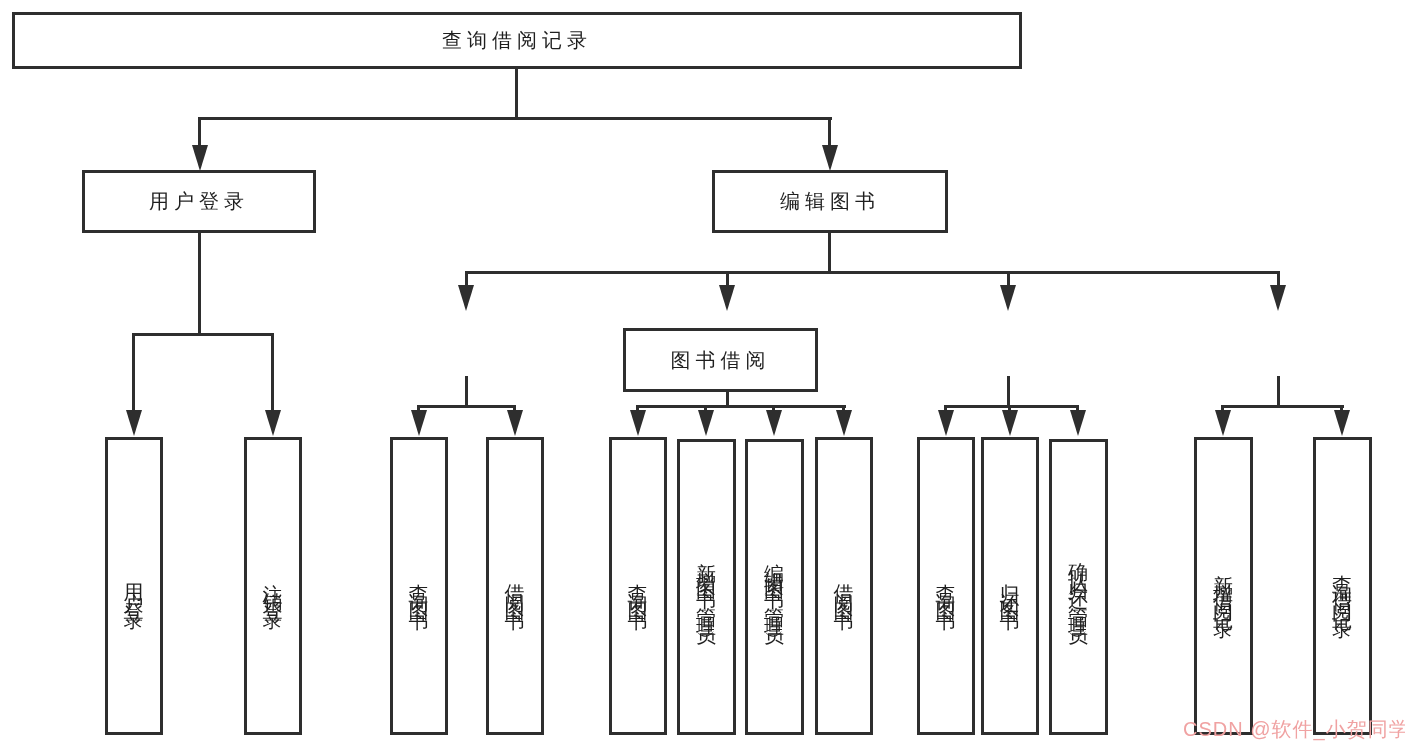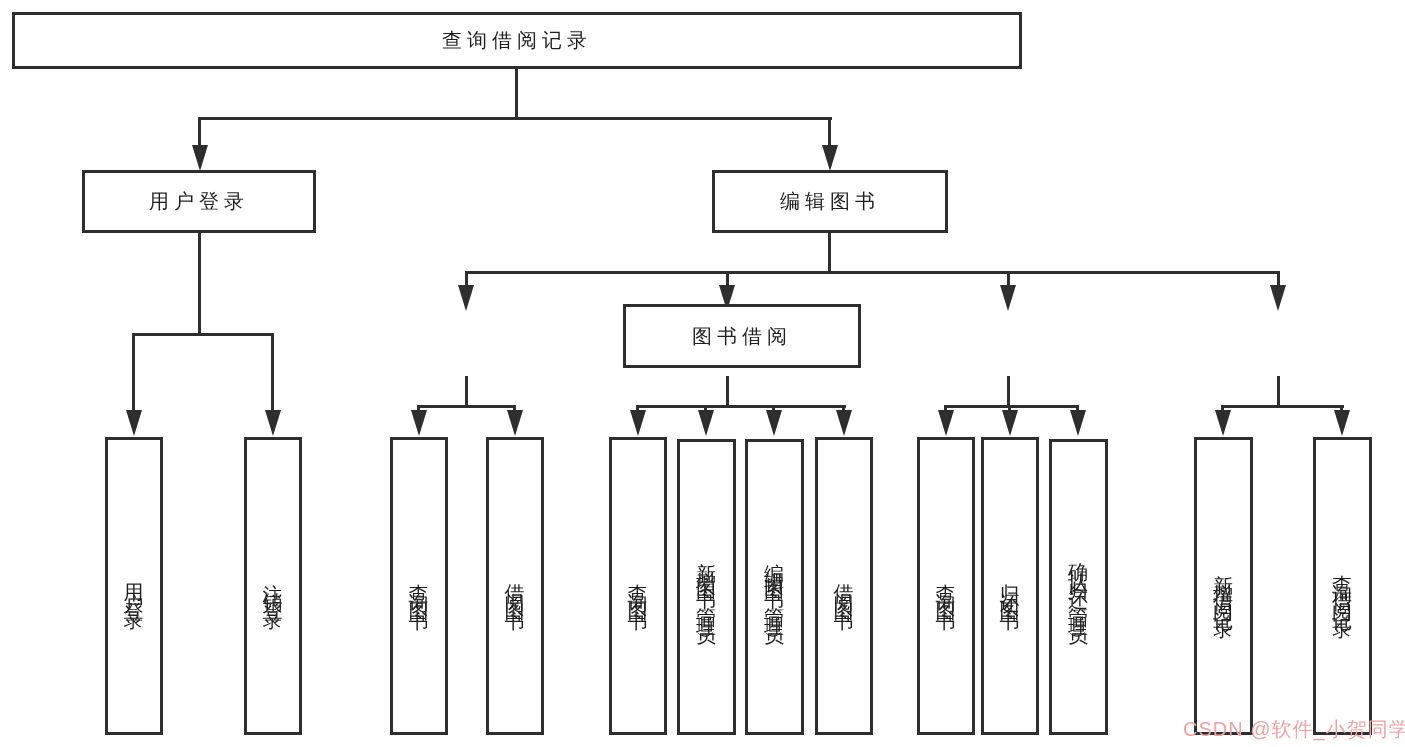--- a/index.html
+++ b/index.html
@@ -121,21 +121,21 @@
     <span class="lbl">查询借阅记录</span>
   </div>
 
   <div class="box" style="left:82px;top:170px;width:234px;height:63px">
     <span class="lbl">用户登录</span>
   </div>
   <div class="box" style="left:712px;top:170px;width:236px;height:63px">
     <span class="lbl">编辑图书</span>
   </div>
 
-  <div class="box" style="left:623px;top:304px;width:238px;height:64px">
+  <div class="box" style="left:623px;top:328px;width:195px;height:64px">
     <span class="lbl">图书借阅</span>
   </div>
 
   <div class="box v" style="left:105px;top:437px;width:58px;height:298px">
     <span class="lbl">用户登录</span>
   </div>
   <div class="box v" style="left:244px;top:437px;width:58px;height:298px">
     <span class="lbl">注销登录</span>
   </div>
 

